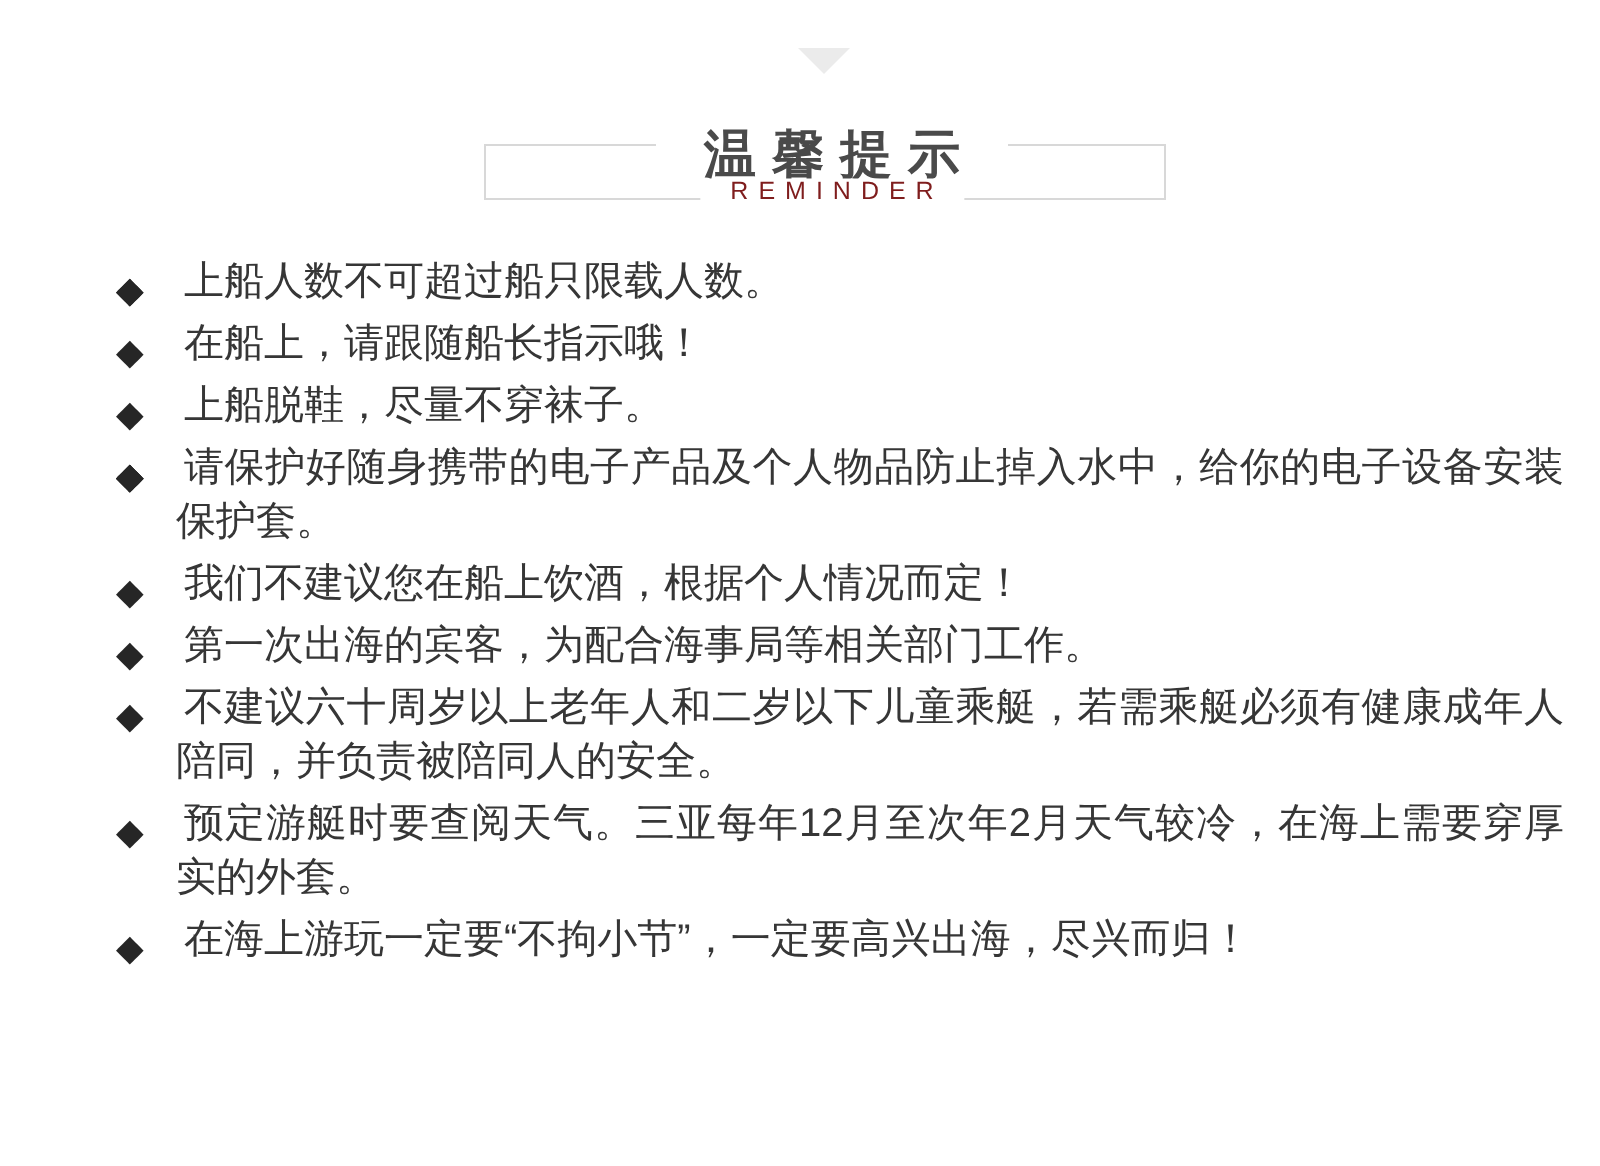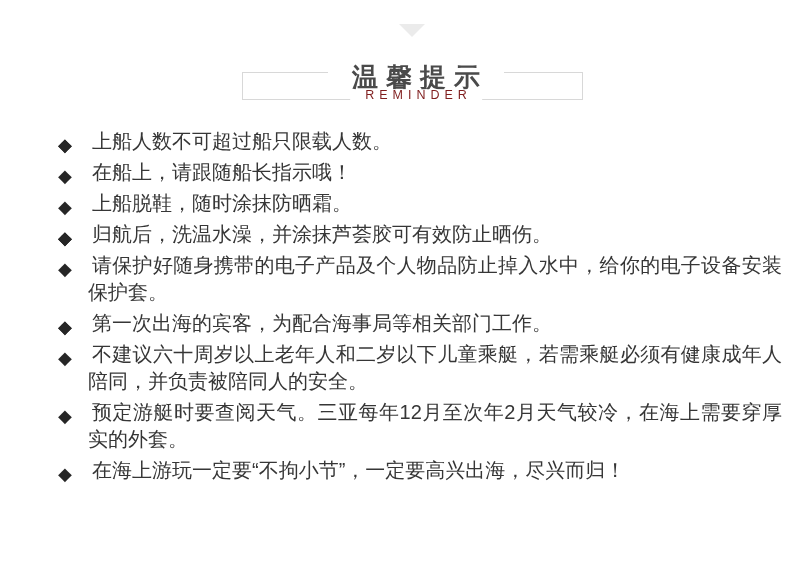--- a/index.html
+++ b/index.html
@@ -103,38 +103,38 @@
     <li class="notice">
       <span class="bullet">◆</span>
       <span>上船人数不可超过船只限载人数。</span>
     </li>
     <li class="notice">
       <span class="bullet">◆</span>
       <span>在船上，请跟随船长指示哦！</span>
     </li>
     <li class="notice">
       <span class="bullet">◆</span>
-      <span>上船脱鞋，随时涂抹防晒霜。</span>
+      <span>上船脱鞋，尽量不穿袜子。</span>
     </li>
     <li class="notice">
       <span class="bullet">◆</span>
     </li>
     <li class="notice">
       <span class="bullet">◆</span>
     </li>
     <li class="notice">
       <span class="bullet">◆</span>
-      <span>归航后，洗温水澡，并涂抹芦荟胶可有效防止晒伤。</span>
     </li>
     <li class="notice">
       <span class="bullet">◆</span>
       <span>请保护好随身携带的电子产品及个人物品防止掉入水中，给你的电子设备安装保护套。</span>
     </li>
     <li class="notice">
       <span class="bullet">◆</span>
+      <span>我们不建议您在船上饮酒，根据个人情况而定！</span>
     </li>
     <li class="notice">
       <span class="bullet">◆</span>
       <span>第一次出海的宾客，为配合海事局等相关部门工作。</span>
     </li>
     <li class="notice">
       <span class="bullet">◆</span>
       <span>不建议六十周岁以上老年人和二岁以下儿童乘艇，若需乘艇必须有健康成年人陪同，并负责被陪同人的安全。</span>
     </li>
     <li class="notice">

